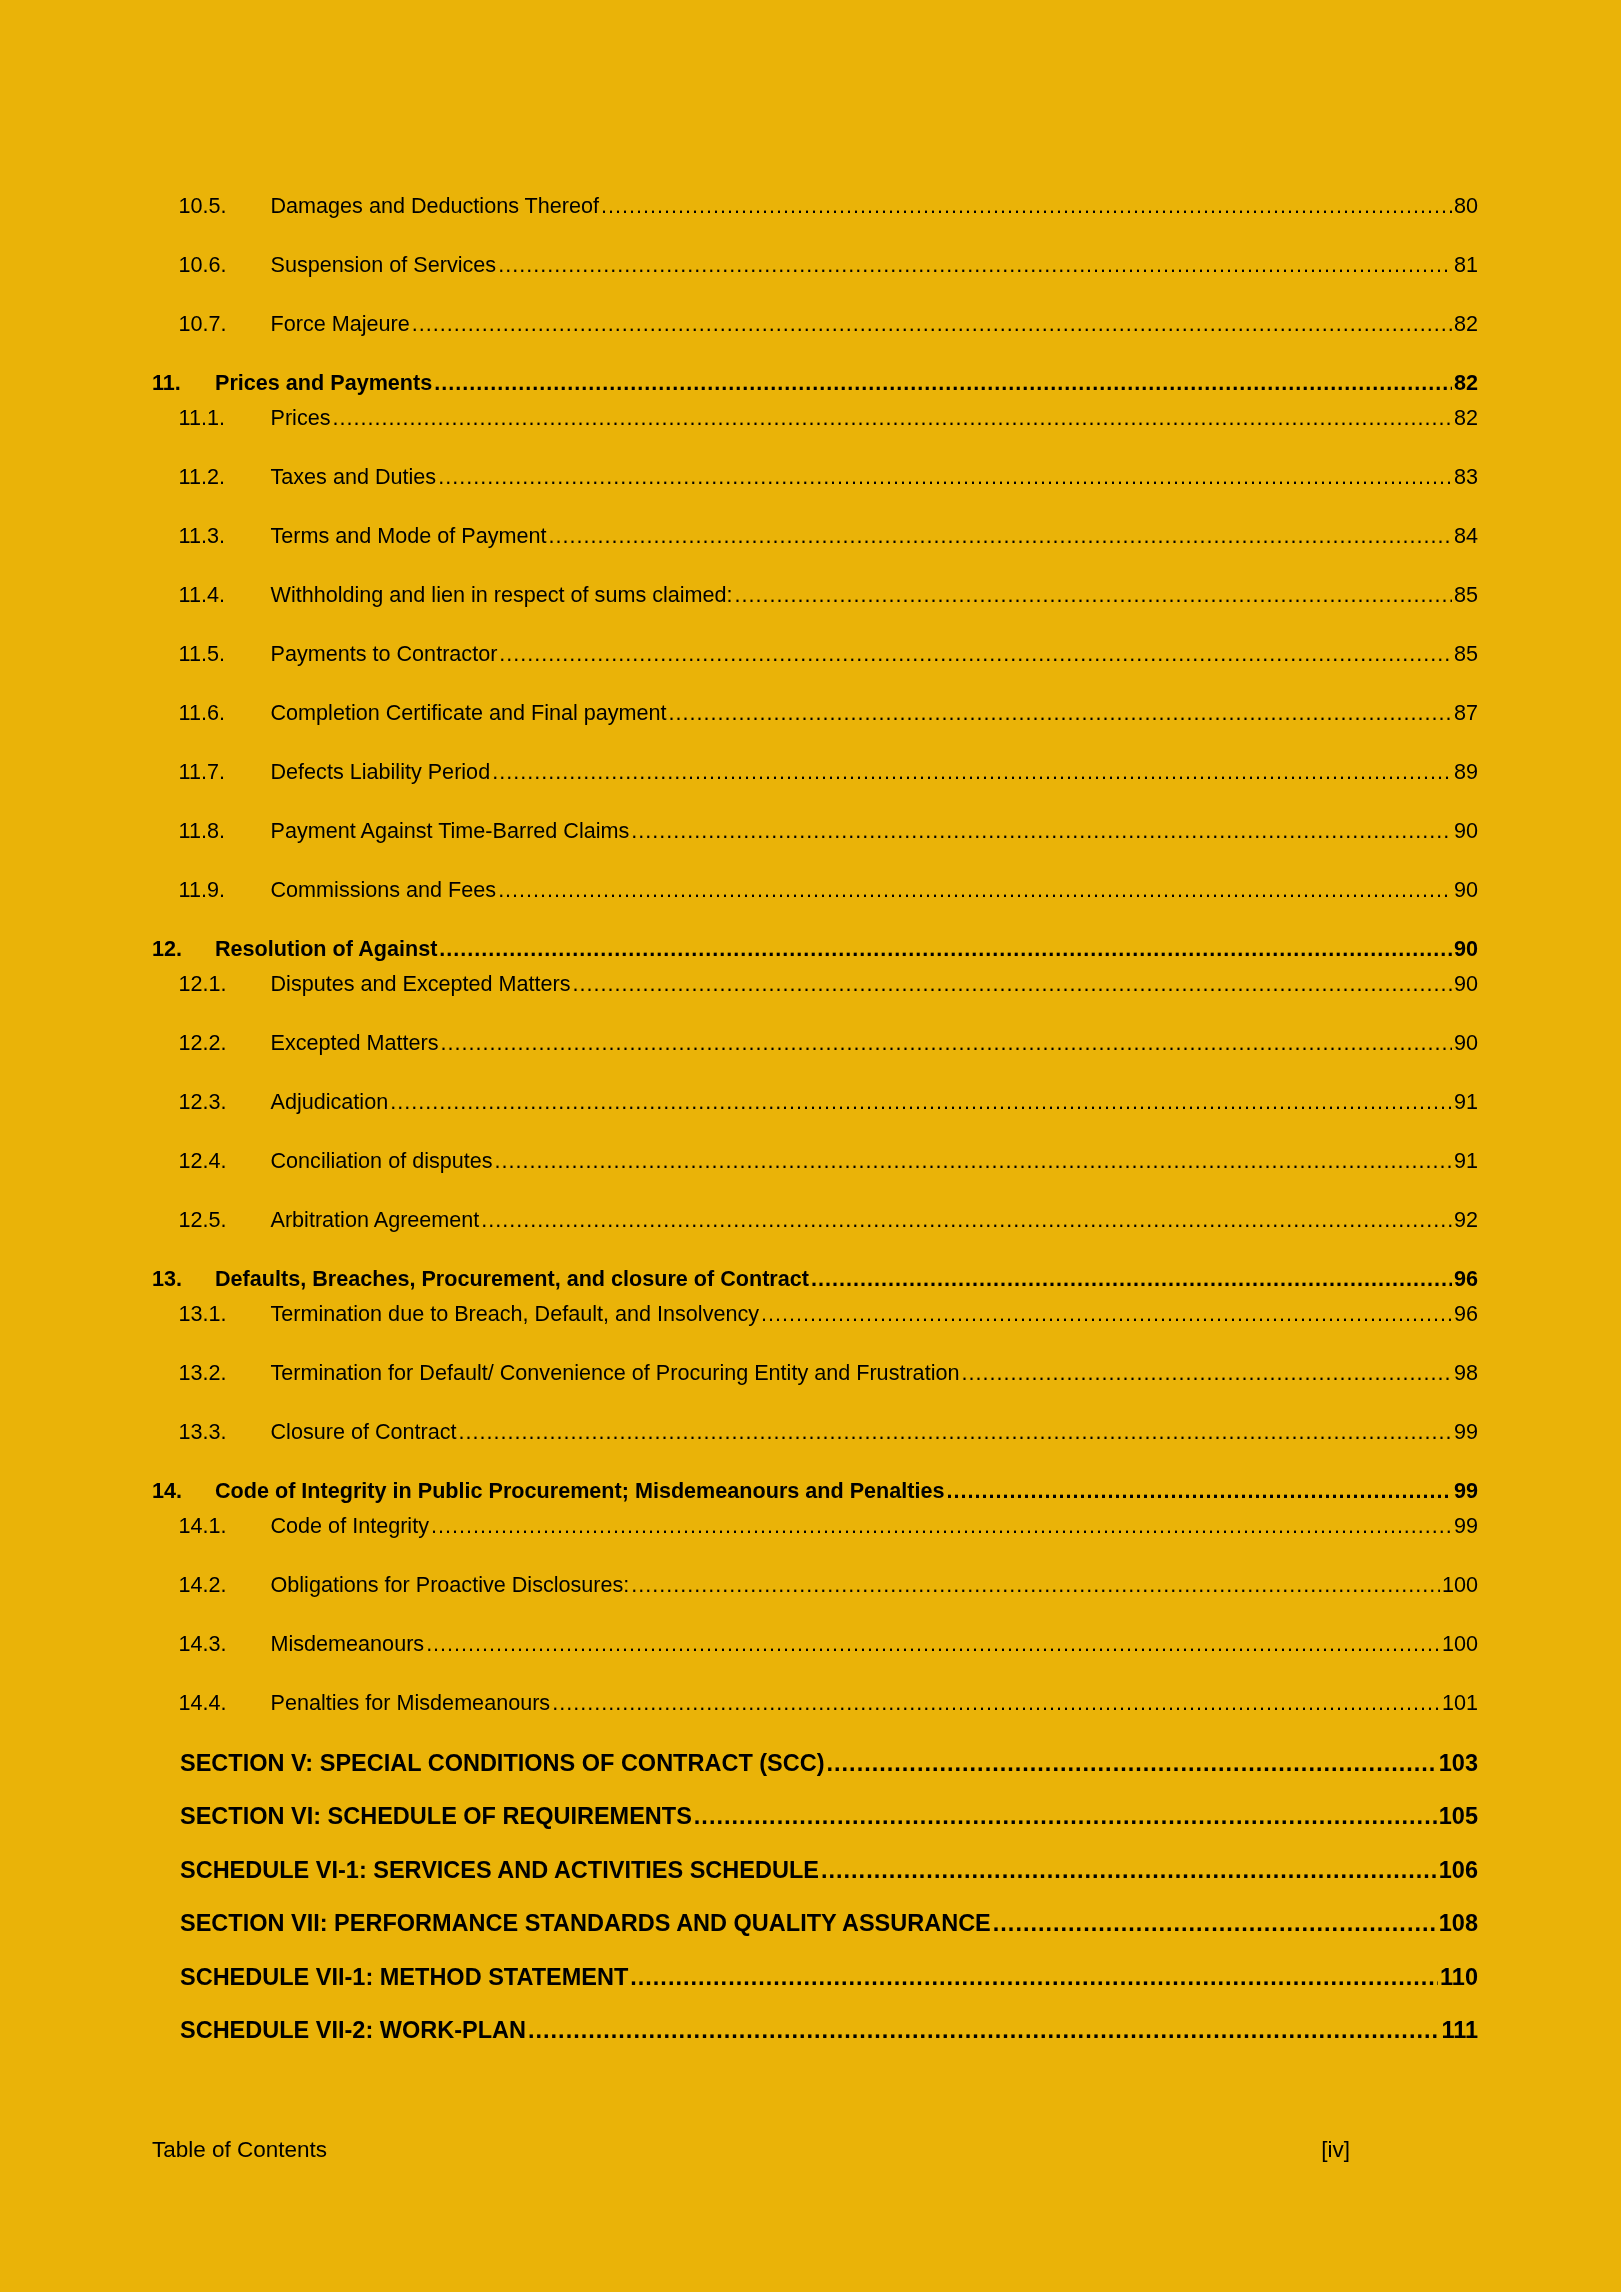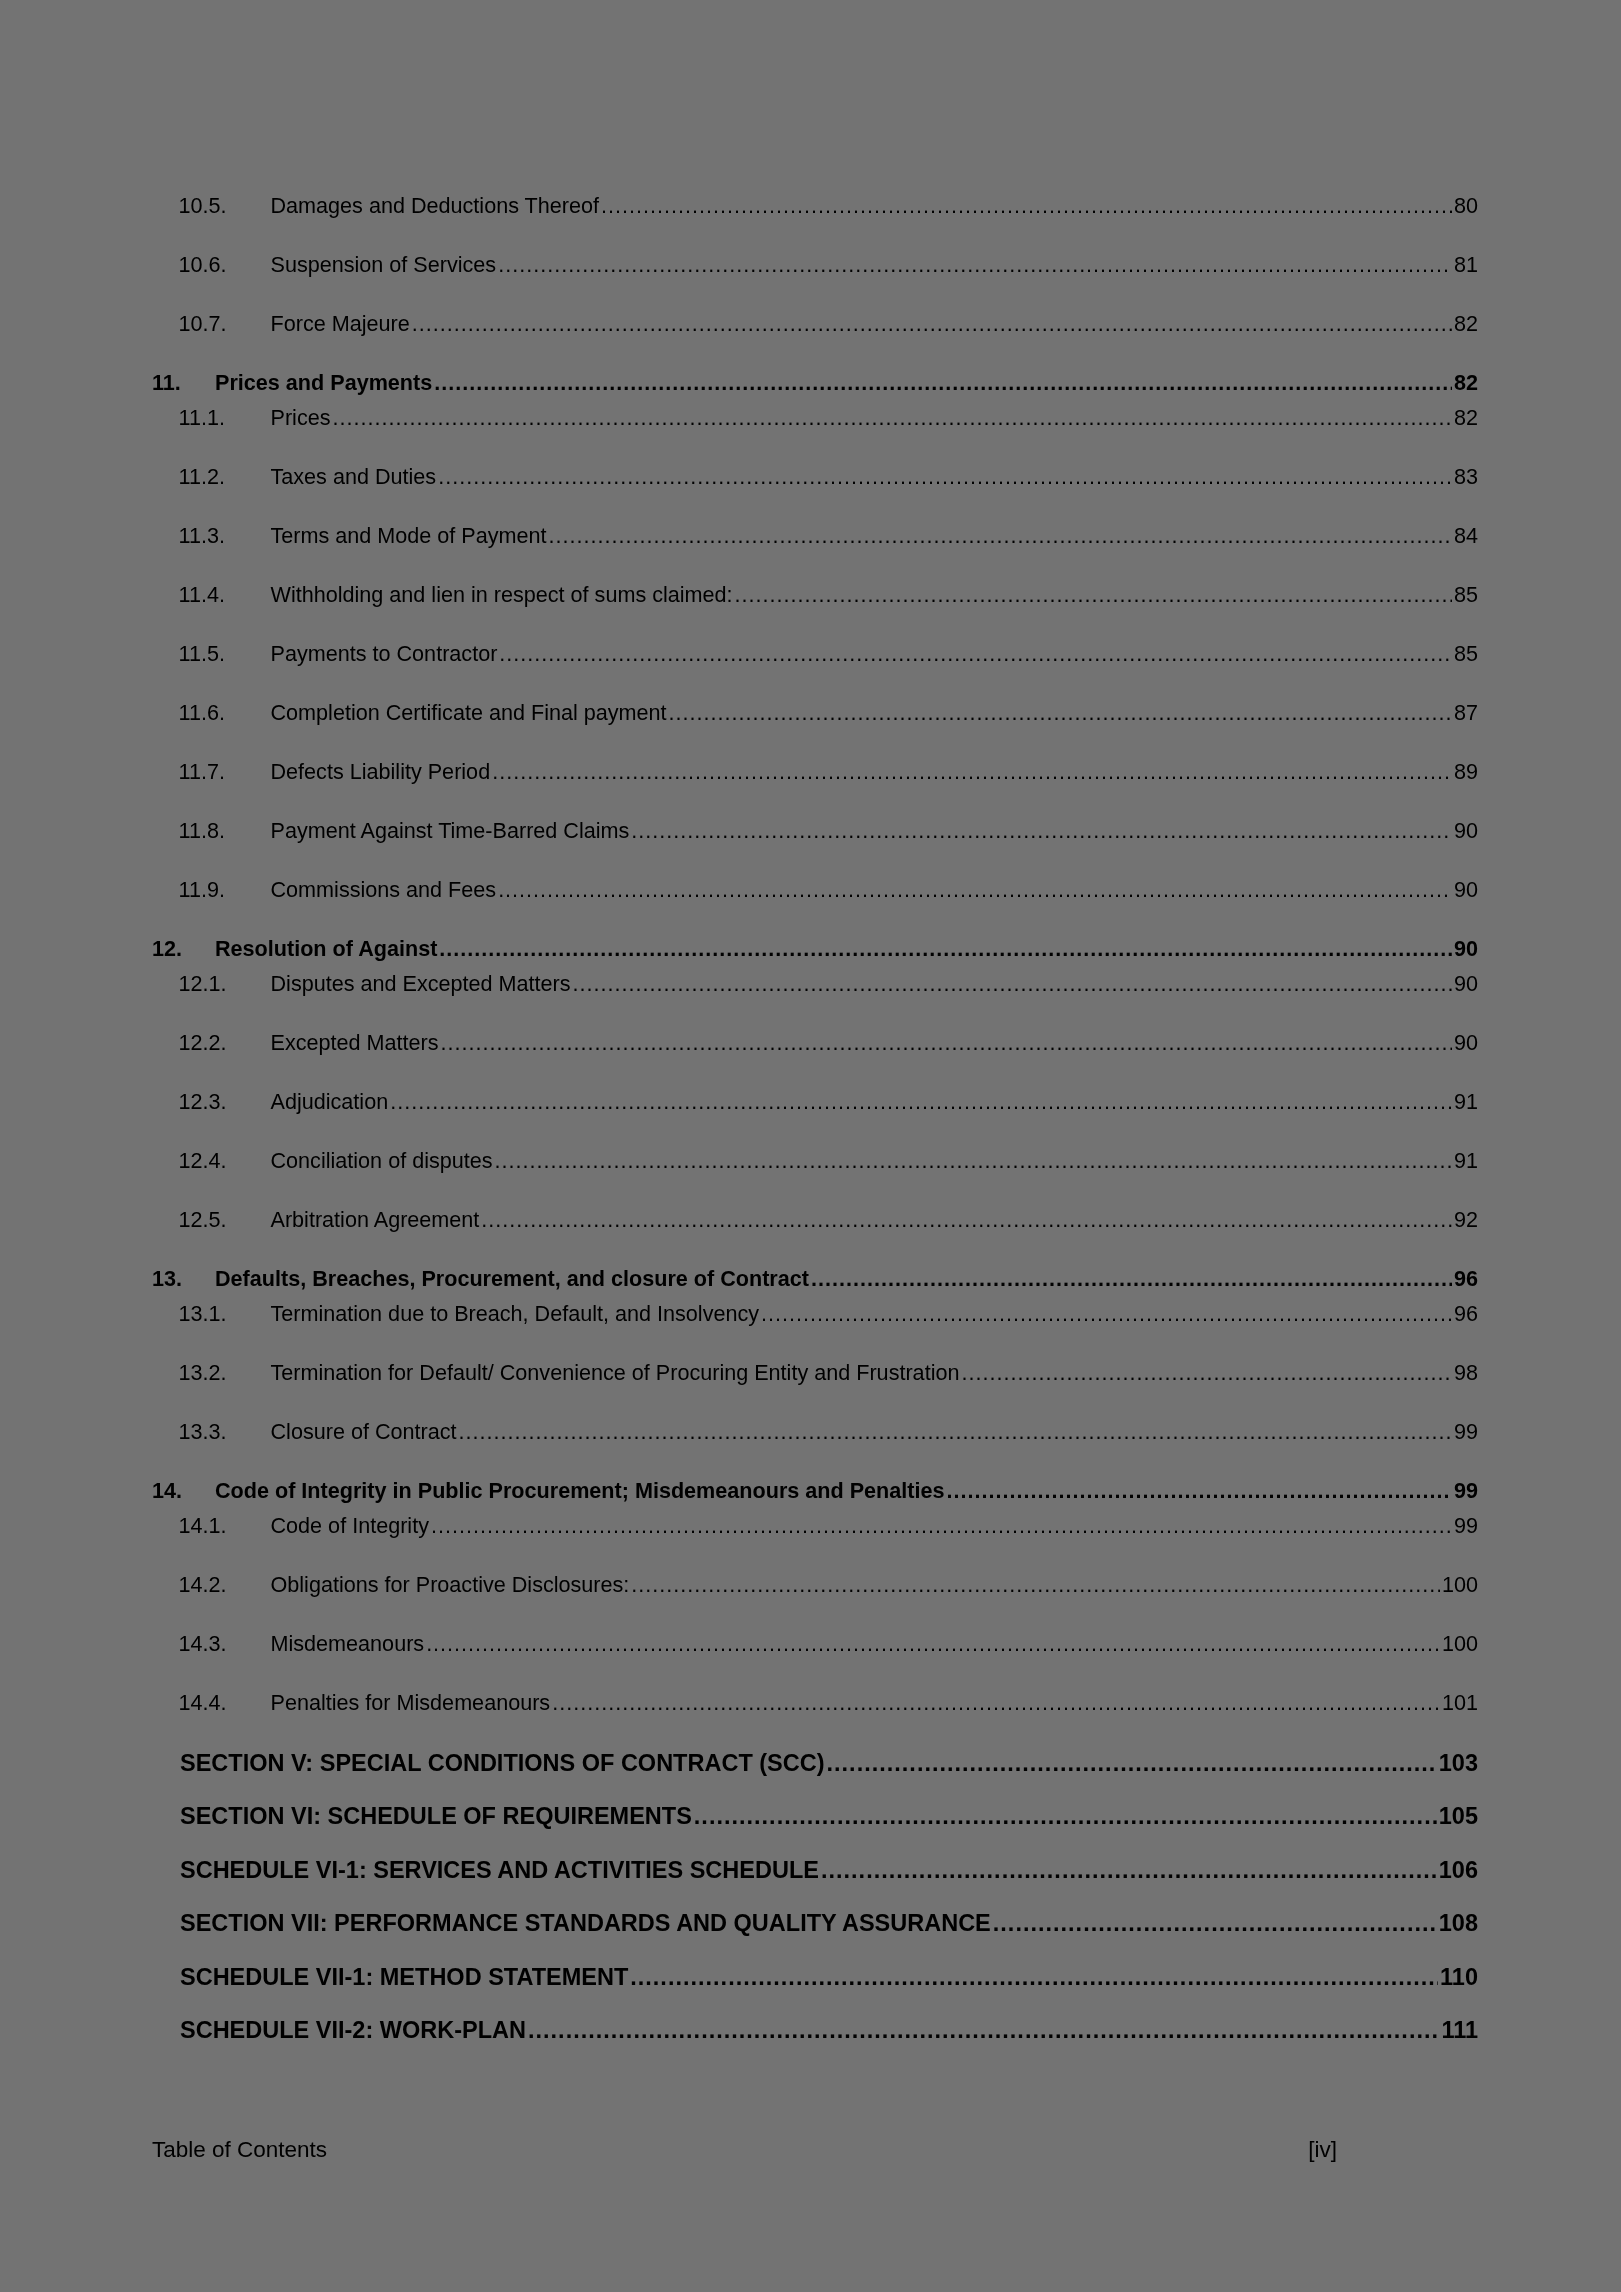--- a/index.html
+++ b/index.html
@@ -8,21 +8,21 @@
     width: 1621px;
     height: 2293px;
     position: relative;
     font-family: "Liberation Sans", sans-serif;
     color: #000000;
     overflow: hidden;
   }
   .page {
     position: absolute;
     inset: 0;
-    background: #737373;
+    background: #eab308;
   }
   .content {
     position: absolute;
     left: 152px;
     top: 192px;
     width: 1326px;
   }
   .entry {
     display: flex;
     align-items: baseline;
@@ -55,21 +55,21 @@
     letter-spacing: 1px;
     margin: 0 2px 0 2px;
   }
   .dots::after {
     content: "........................................................................................................................................................................................................................................................................................................................................................................";
   }
   .pg { flex: 0 0 auto; }
   .footer {
     position: absolute;
     left: 152px;
-    right: 157px;
+    right: 144px;
     top: 2135px;
     display: flex;
     justify-content: space-between;
     align-items: baseline;
     font-size: 22.5px;
     line-height: 29px;
   }
   .footer .footer-right { margin-right: 127px; }
 </style>
 </head>

